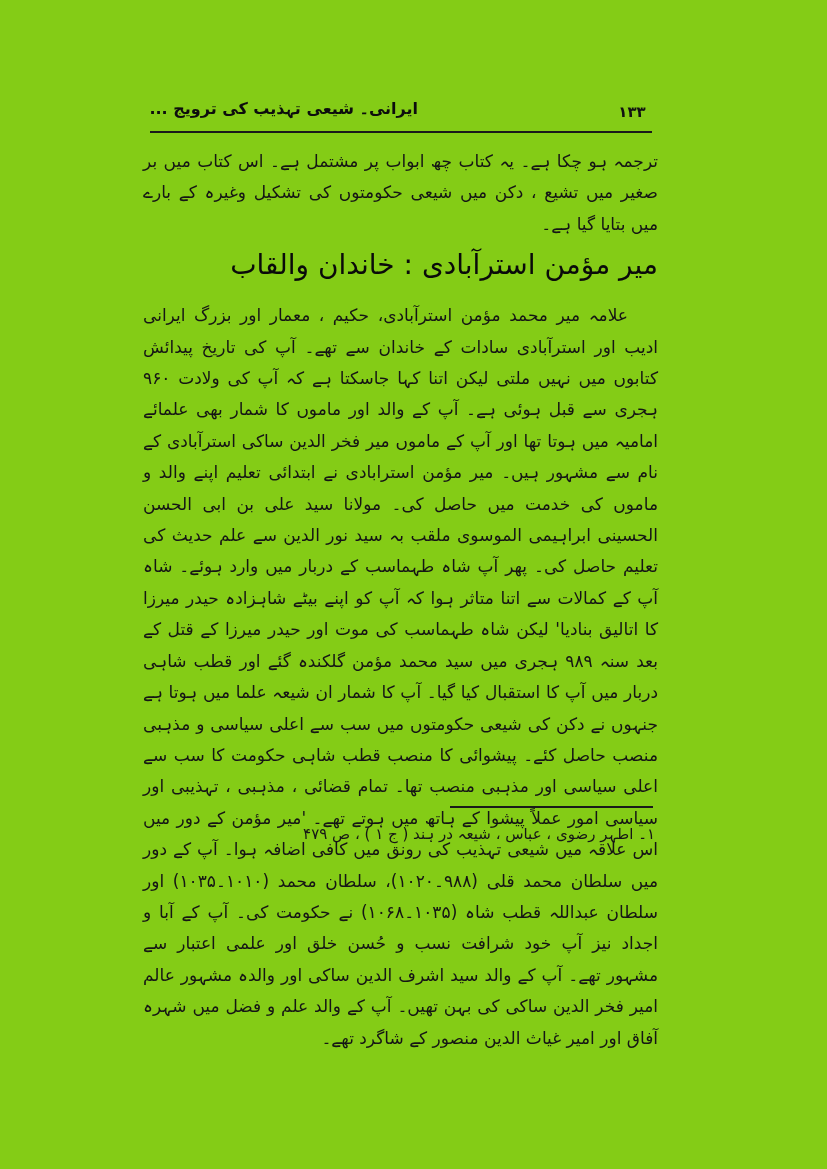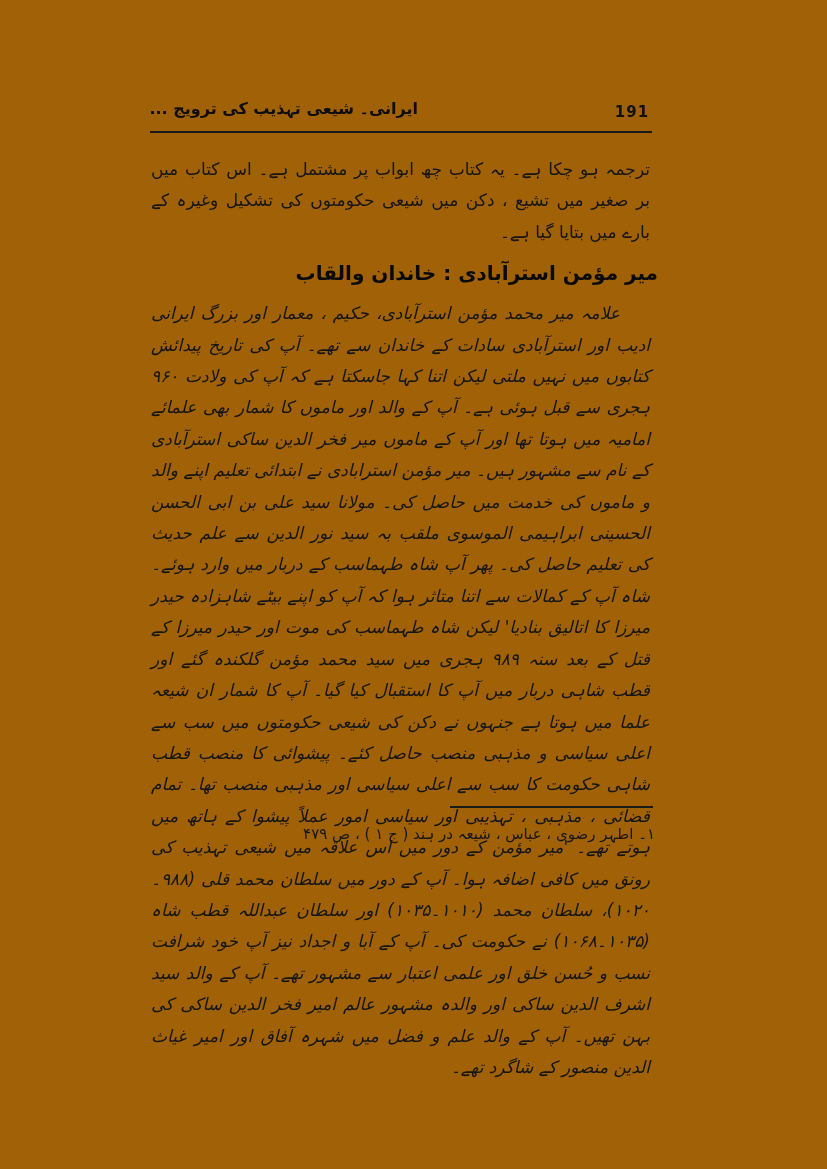--- a/index.html
+++ b/index.html
@@ -5,21 +5,21 @@
   html, body {
     margin: 0;
     padding: 0;
     background: #e8e8e8;
   }
   .page {
     position: relative;
     width: 827px;
     height: 1169px;
     margin: 0 auto;
-    background: #a16207;
+    background: #84cc16;
     overflow: hidden;
     color: #111111;
     font-family: "DejaVu Sans", sans-serif;
   }
 
   
   .running-title {
     position: absolute;
     top: 99px;
     left: 158px;
@@ -57,32 +57,31 @@
     top: 146px;
     left: 143px;
     width: 515px;
     direction: rtl;
     text-align: justify;
     font-size: 17px;
     line-height: 31.4px;
     color: #151515;
   }
   .text-column p {
-    margin: 8px;
+    margin: 0;
     text-align: justify;
     text-justify: inter-word;
   }
   .para-indent {
     text-indent: 30px;
-    font-style: italic;
   }
   .section-heading {
-    margin: 8px 0 5px 0;
-    font-size: 20px;
-    font-weight: bold;
+    margin: 8px 0 18px 0;
+    font-size: 28px;
+    font-weight: normal;
     text-align: right;
     line-height: 34px;
     color: #0a0a0a;
   }
 
   
   .footnote-rule {
     position: absolute;
     top: 806px;
     left: 450px;
@@ -106,21 +105,21 @@
     white-space: nowrap;
   }
 </style>
 </head>
 <body>
 
 <div class="page">
 
   <div class="running-title">ایرانی۔ شیعی تہذیب کی ترویج ...</div>
 
-  <div class="page-number">191</div>
+  <div class="page-number">۱۳۳</div>
 
   <div class="header-rule"></div>
 
   <div class="text-column">
     <p>ترجمہ ہو چکا ہے۔ یہ کتاب چھ ابواب پر مشتمل ہے۔ اس کتاب میں بر صغیر میں تشیع ، دکن میں شیعی حکومتوں کی تشکیل وغیرہ کے بارے میں بتایا گیا ہے۔</p>
 
     <h2 class="section-heading">میر مؤمن استرآبادی : خاندان والقاب</h2>
 
     <p class="para-indent">علامہ میر محمد مؤمن استرآبادی، حکیم ، معمار اور بزرگ ایرانی ادیب اور استرآبادی سادات کے خاندان سے تھے۔ آپ کی تاریخ پیدائش کتابوں میں نہیں ملتی لیکن اتنا کہا جاسکتا ہے کہ آپ کی ولادت ۹۶۰ ہجری سے قبل ہوئی ہے۔ آپ کے والد اور ماموں کا شمار بھی علمائے امامیہ میں ہوتا تھا اور آپ کے ماموں میر فخر الدین ساکی استرآبادی کے نام سے مشہور ہیں۔ میر مؤمن استرابادی نے ابتدائی تعلیم اپنے والد و ماموں کی خدمت میں حاصل کی۔ مولانا سید علی بن ابی الحسن الحسینی ابراہیمی الموسوی ملقب بہ سید نور الدین سے علم حدیث کی تعلیم حاصل کی۔ پھر آپ شاہ طہماسب کے دربار میں وارد ہوئے۔ شاہ آپ کے کمالات سے اتنا متاثر ہوا کہ آپ کو اپنے بیٹے شاہزادہ حیدر میرزا کا اتالیق بنادیا' لیکن شاہ طہماسب کی موت اور حیدر میرزا کے قتل کے بعد سنہ ۹۸۹ ہجری میں سید محمد مؤمن گلکندہ گئے اور قطب شاہی دربار میں آپ کا استقبال کیا گیا۔ آپ کا شمار ان شیعہ علما میں ہوتا ہے جنہوں نے دکن کی شیعی حکومتوں میں سب سے اعلی سیاسی و مذہبی منصب حاصل کئے۔ پیشوائی کا منصب قطب شاہی حکومت کا سب سے اعلی سیاسی اور مذہبی منصب تھا۔ تمام قضائی ، مذہبی ، تہذیبی اور سیاسی امور عملاً پیشوا کے ہاتھ میں ہوتے تھے۔ 'میر مؤمن کے دور میں اس علاقہ میں شیعی تہذیب کی رونق میں کافی اضافہ ہوا۔ آپ کے دور میں سلطان محمد قلی (۹۸۸۔۱۰۲۰)، سلطان محمد (۱۰۱۰۔۱۰۳۵) اور سلطان عبداللہ قطب شاہ (۱۰۳۵۔۱۰۶۸) نے حکومت کی۔ آپ کے آبا و اجداد نیز آپ خود شرافت نسب و حُسن خلق اور علمی اعتبار سے مشہور تھے۔ آپ کے والد سید اشرف الدین ساکی اور والدہ مشہور عالم امیر فخر الدین ساکی کی بہن تھیں۔ آپ کے والد علم و فضل میں شہرہ آفاق اور امیر غیاث الدین منصور کے شاگرد تھے۔</p>
 

